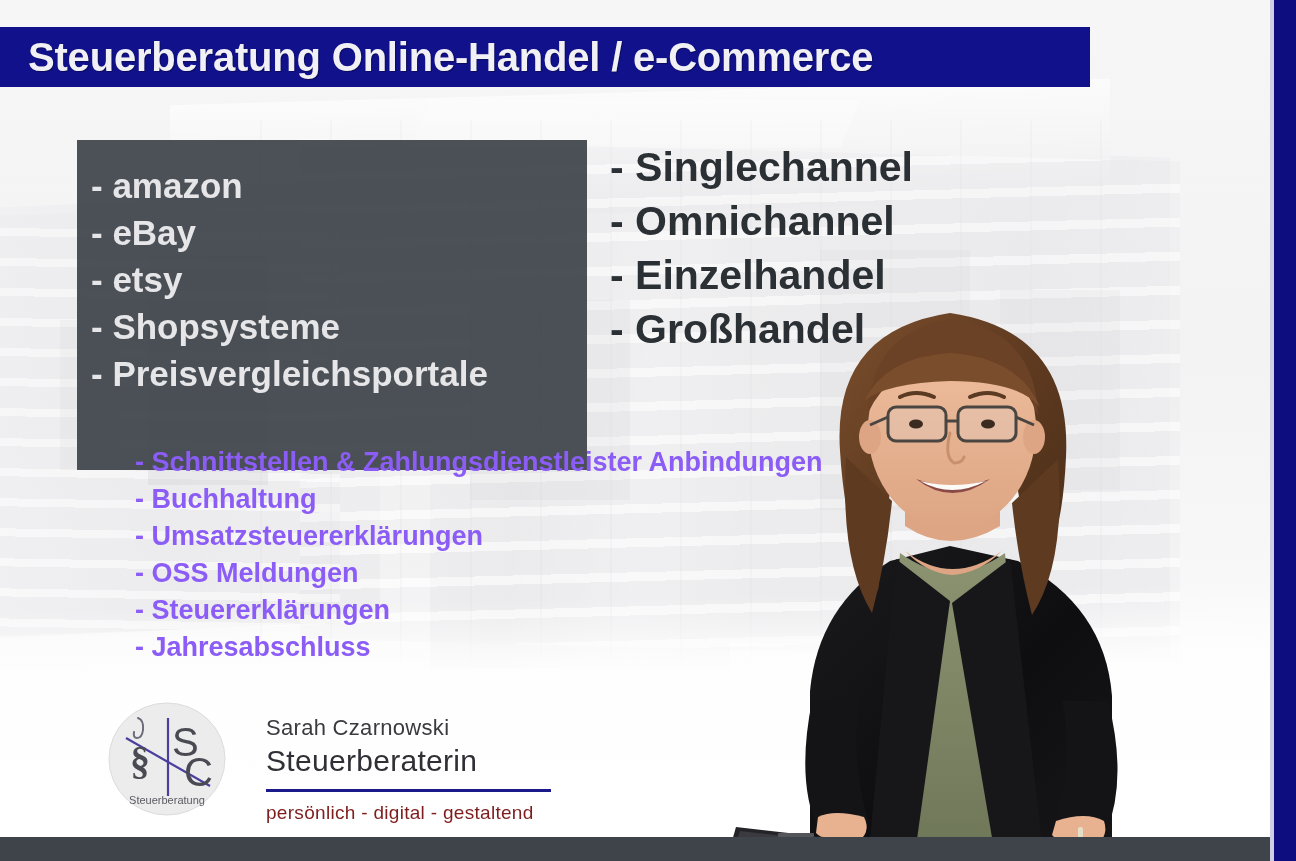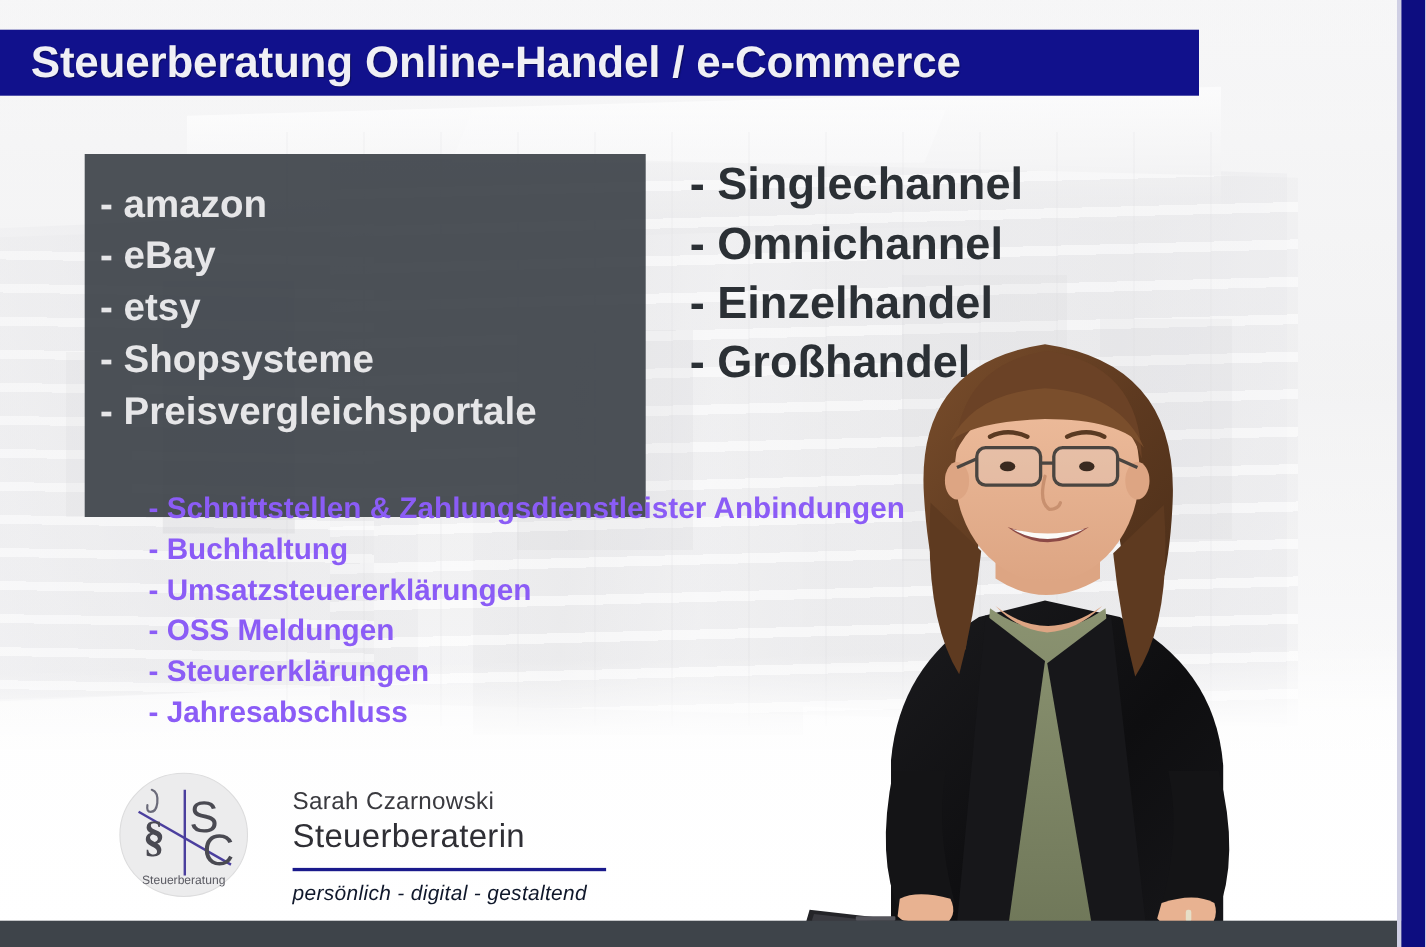--- a/index.html
+++ b/index.html
@@ -156,21 +156,20 @@
     font-size:35px;
     font-weight:bold;
     line-height:47px;
     white-space:nowrap;
   }
 
   
   .channels {
     position:absolute; left:610px; top:140px; z-index:16;
     list-style:none;
-    margin-left:17px;
   }
   .channels li {
     color:#2b3035;
     font-size:41px;
     font-weight:bold;
     line-height:54px;
     white-space:nowrap;
   }
 
   
@@ -206,21 +205,21 @@
     line-height:28px;
   }
   .sig-role {
     font-size:30px; color:#2f2f35; letter-spacing:.3px;
     line-height:38px;
   }
   .sig-rule {
     width:285px; height:3px; background:#1a1a8c; margin:9px 0 10px 0;
   }
   .sig-tag {
-    font-size:19px; color:#0f172a; letter-spacing:.3px;font-style:italic;
+    font-size:19px; color:#7f1d1d; letter-spacing:.3px;
   }
 </style>
 </head>
 <body>
 
 <div id="slide">
 
   <div class="bg-layer">
     <div class="bg-base"></div>
     <div class="bg-wingL"></div>

